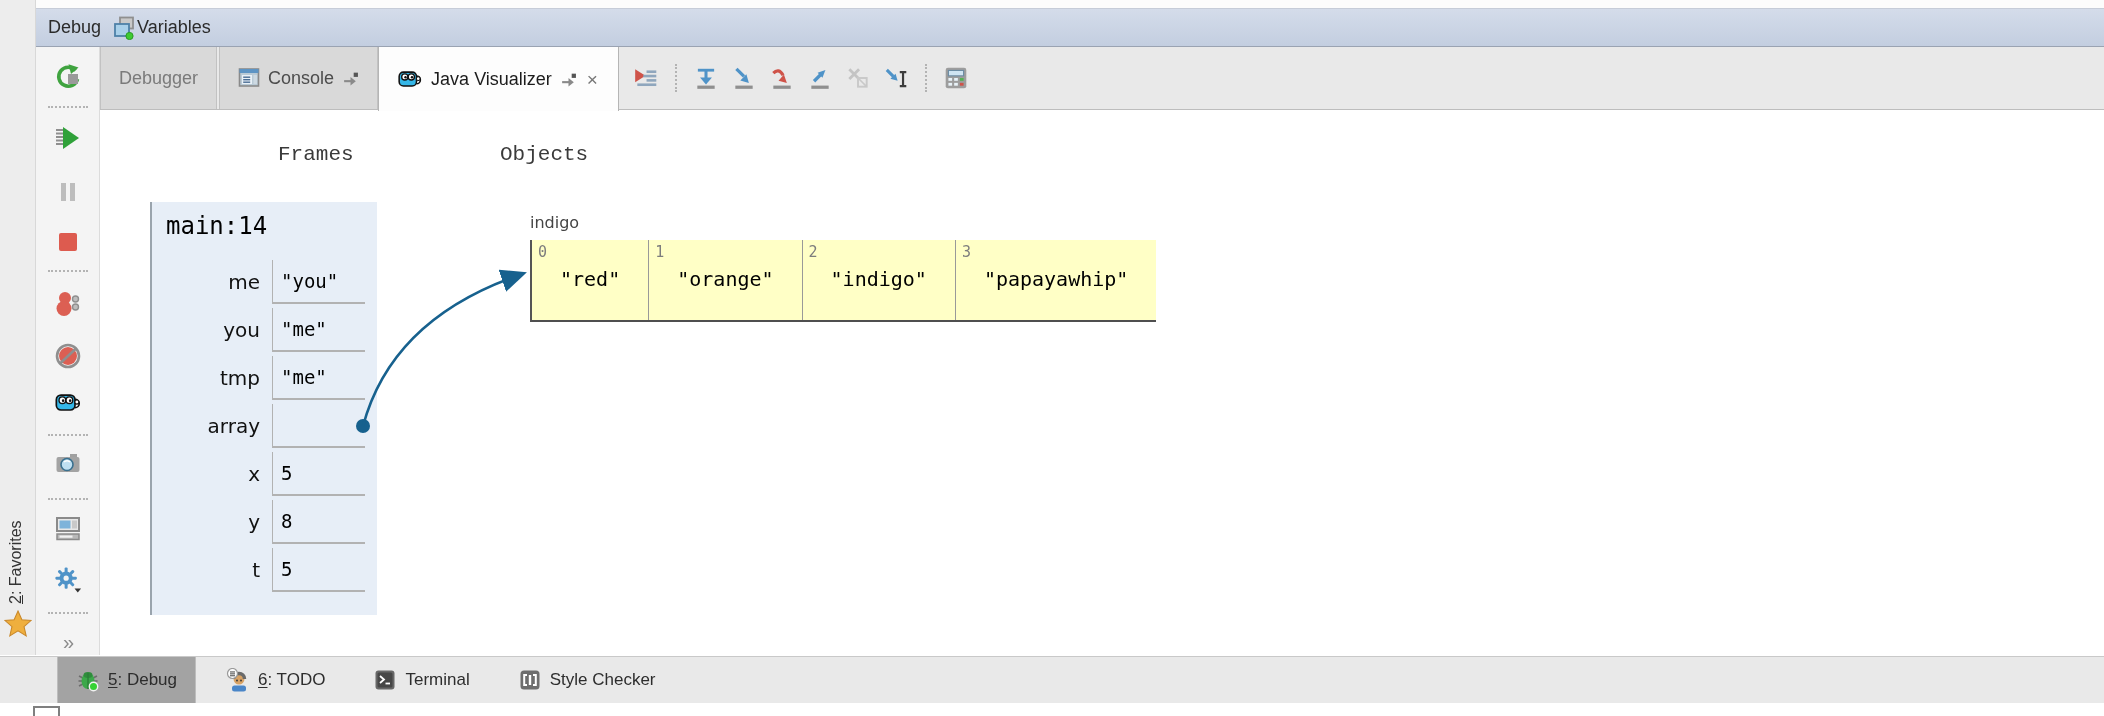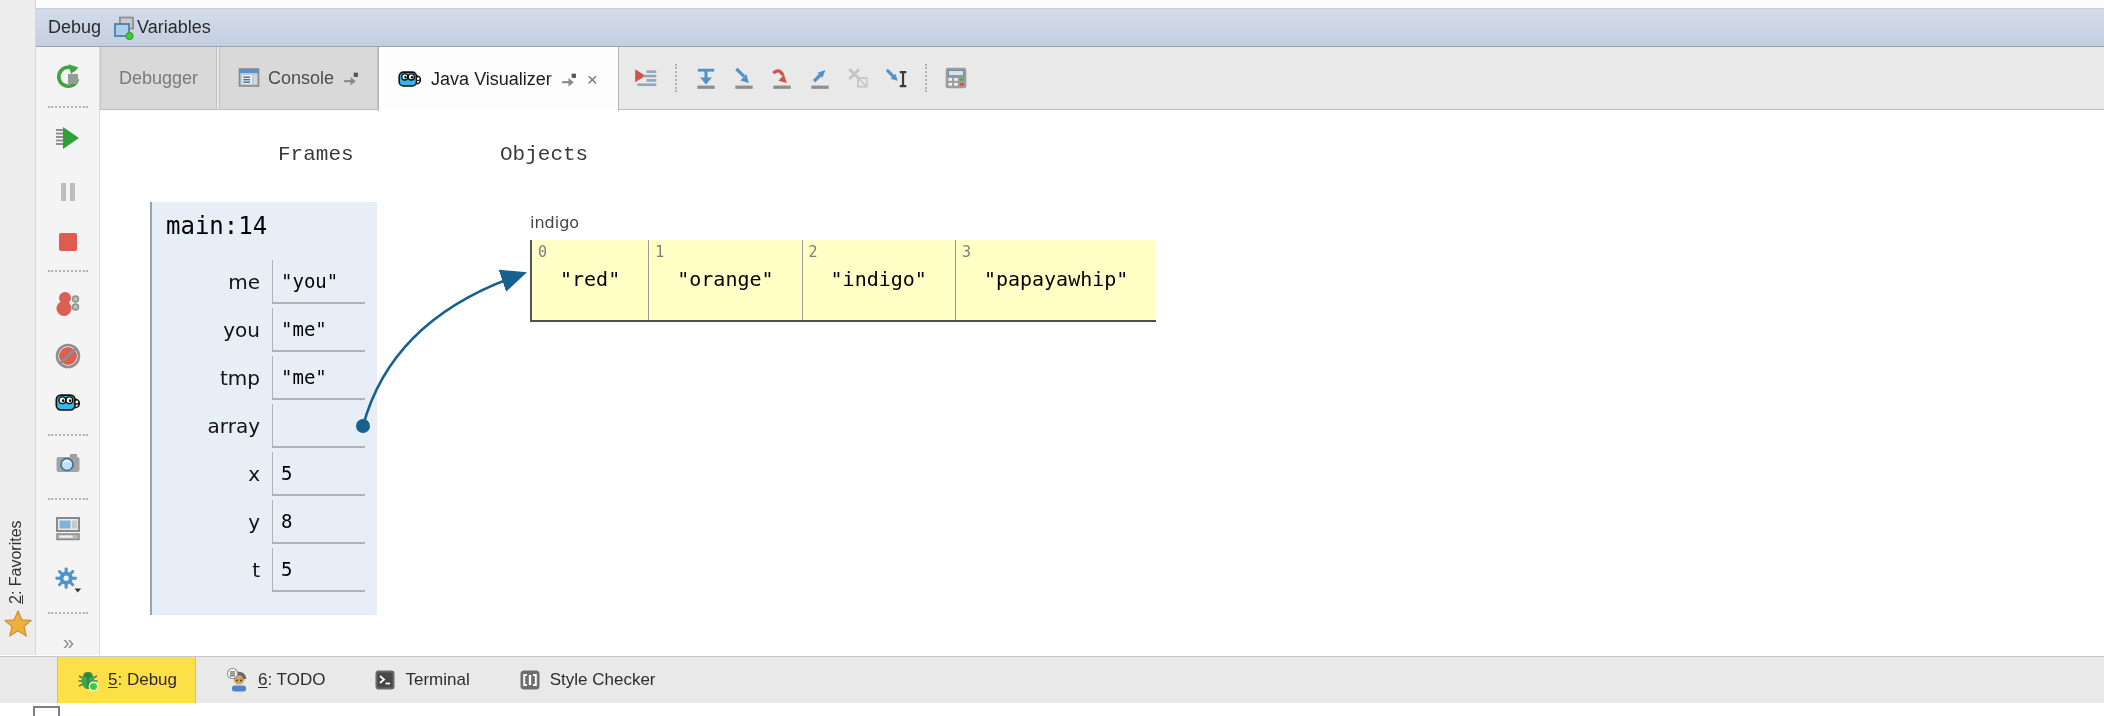--- a/index.html
+++ b/index.html
@@ -65,21 +65,21 @@
   .hidx { font-family:"DejaVu Sans Mono", monospace; font-size:15px; color:#7d7d7d; padding:3px 0 0 6px; }
   .hval { font-family:"DejaVu Sans Mono", monospace; font-size:20px; color:#000; text-align:center;
     padding:6px 28px 14px 28px; }
 
   .overlay { position:absolute; left:0; top:0; width:2104px; height:716px; pointer-events:none; z-index:5; }
 
   
   .statusbar { position:absolute; left:0; top:656px; width:2104px; height:47px; background:#e9e9e9;
     border-top:1px solid #c9c9c9; display:flex; align-items:stretch; padding-left:57px; font-size:17px; color:#2d2d2d; }
   .sb-item { display:flex; align-items:center; gap:8px; padding:0 18px; margin-right:12px; }
-  .sb-item.active { background:#fde047; border-left:1px solid #bdbdbd; border-right:1px solid #bdbdbd; }
+  .sb-item.active { background:#a3a3a3; border-left:1px solid #bdbdbd; border-right:1px solid #bdbdbd; }
   .sb-item u { text-underline-offset:2px; }
   .bottom-strip { position:absolute; left:0; top:703px; width:2104px; height:13px; background:#fff; }
   .partial-square { position:absolute; left:33px; top:3px; width:27px; height:12px;
     border:2px solid #7f7f7f; border-bottom:none; }
   svg { display:block; }
 </style>
 </head>
 <body>
 
 <div class="app">

